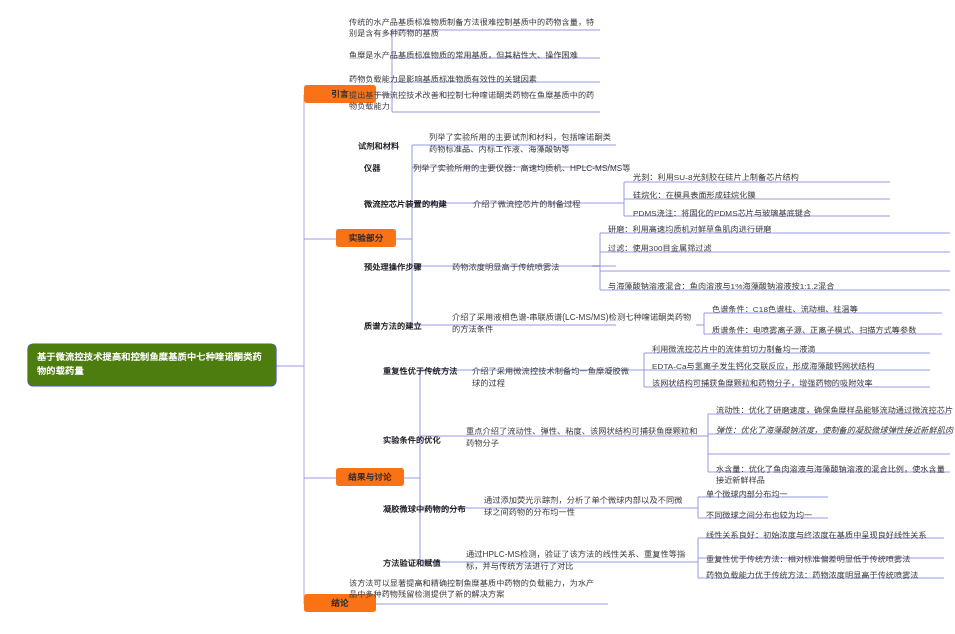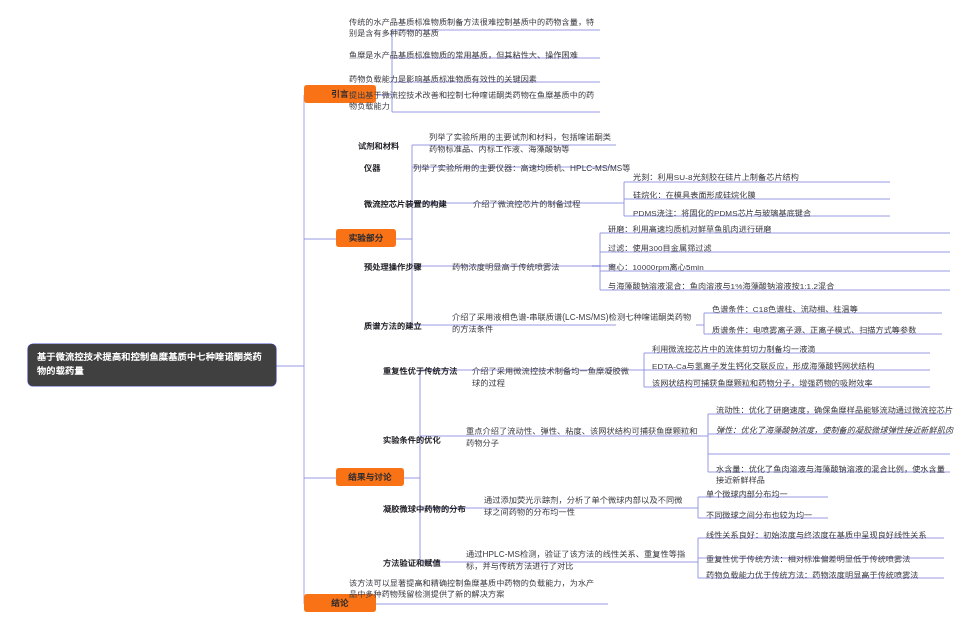--- a/index.html
+++ b/index.html
@@ -25,21 +25,21 @@
   .node {
     position: absolute;
     font-size: 8.2px;
     line-height: 1.42;
     color: #2b2b33;
     letter-spacing: 0.01em;
     white-space: normal;
   }
   
   .root {
-    background: #404040;
+    background: #4d7c0f;
     color: #ffffff;
     border-radius: 5px;
     padding: 7px 9px;
     font-size: 9.2px;
     font-weight: bold;
     line-height: 1.5;
     letter-spacing: 0.02em;
     box-shadow: 0 0 0 0.6px #4a4ec4;
   }
   
@@ -175,21 +175,20 @@
   <div class="node sub-label" style="left:364px; top:199px; width:110px;">微流控芯片装置的构建</div>
   <div class="node sub-desc" style="left:473px; top:199px; width:145px;">介绍了微流控芯片的制备过程</div>
   <div class="node leaf" style="left:633px; top:172px; width:258px;">光刻：利用SU-8光刻胶在硅片上制备芯片结构</div>
   <div class="node leaf" style="left:633px; top:190px; width:258px;">硅烷化：在模具表面形成硅烷化膜</div>
   <div class="node leaf" style="left:633px; top:208px; width:258px;">PDMS浇注：将固化的PDMS芯片与玻璃基底键合</div>
 
   <div class="node sub-label" style="left:364px; top:262px; width:78px;">预处理操作步骤</div>
   <div class="node sub-desc" style="left:452px; top:262px; width:140px;">药物浓度明显高于传统喷雾法</div>
   <div class="node leaf" style="left:608px; top:224px; width:300px;">研磨：利用高速均质机对鲜草鱼肌肉进行研磨</div>
   <div class="node leaf" style="left:608px; top:243px; width:300px;">过滤：使用300目金属筛过滤</div>
-  <div class="node leaf" style="left:608px; top:262px; width:300px;">离心：10000rpm离心5min</div>
   <div class="node leaf" style="left:608px; top:281px; width:340px;">与海藻酸钠溶液混合：鱼肉溶液与1%海藻酸钠溶液按1:1.2混合</div>
 
   <div class="node sub-label" style="left:364px; top:321px; width:78px;">质谱方法的建立</div>
   <div class="node sub-desc" style="left:452px; top:312px; width:246px;">介绍了采用液相色谱-串联质谱(LC-MS/MS)检测七种喹诺酮类药物的方法条件</div>
   <div class="node leaf" style="left:712px; top:304px; width:236px;">色谱条件：C18色谱柱、流动相、柱温等</div>
   <div class="node leaf" style="left:712px; top:325px; width:236px;">质谱条件：电喷雾离子源、正离子模式、扫描方式等参数</div>
 
   <div class="node topic" style="left:336px; top:468px; width:68px;">结果与讨论</div>
 
   <div class="node sub-label" style="left:383px; top:366px; width:100px;">重复性优于传统方法</div>

